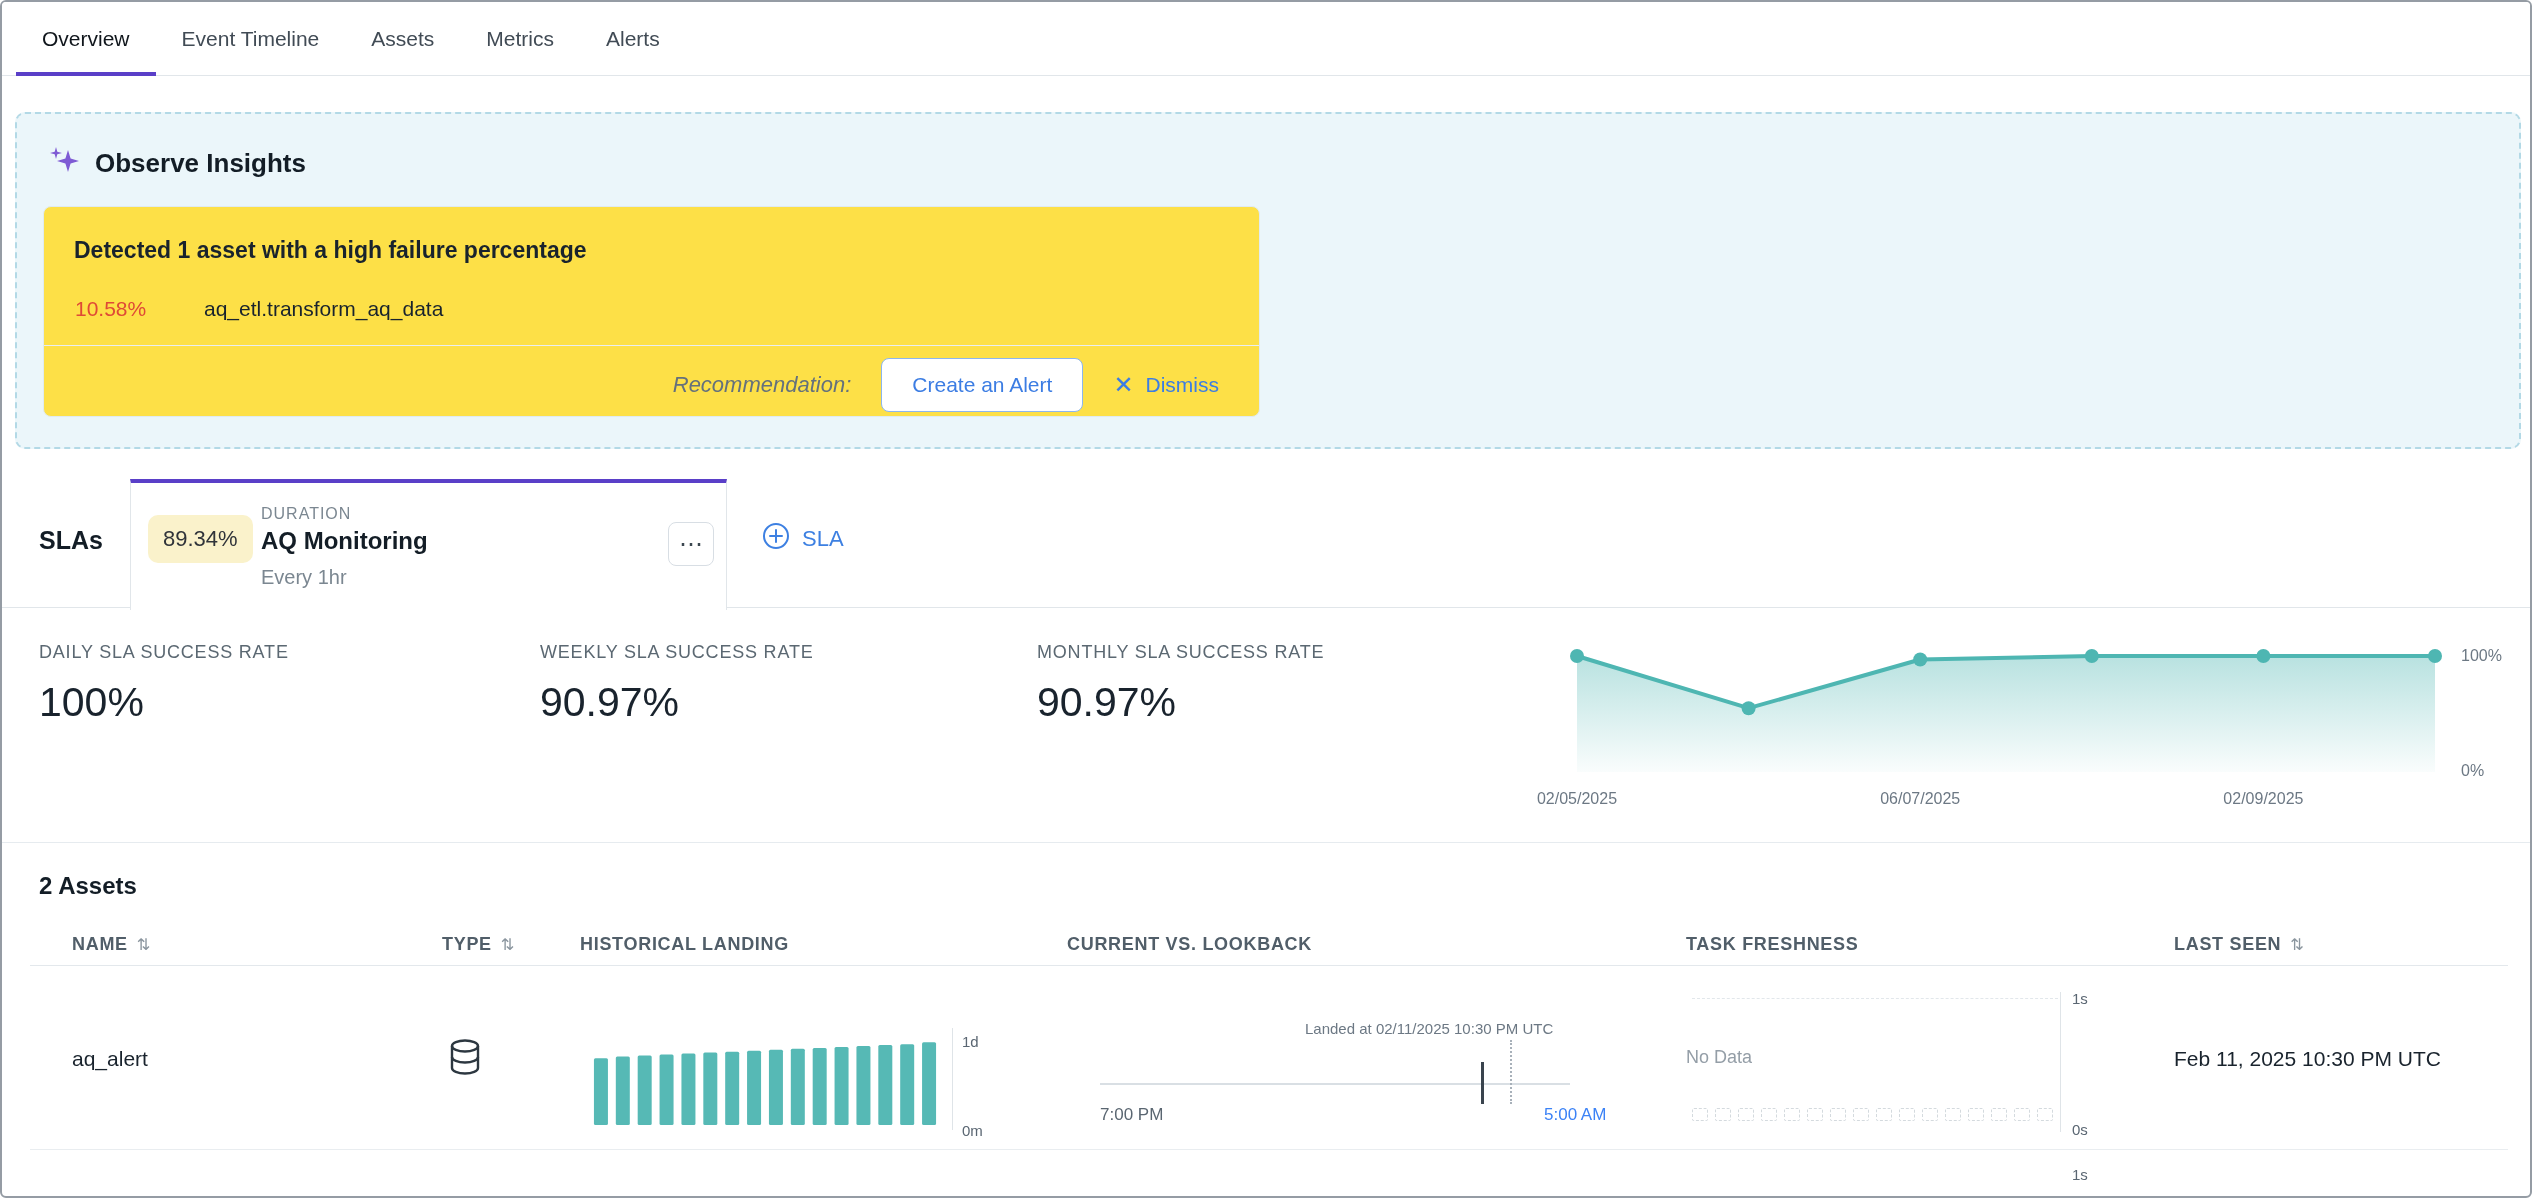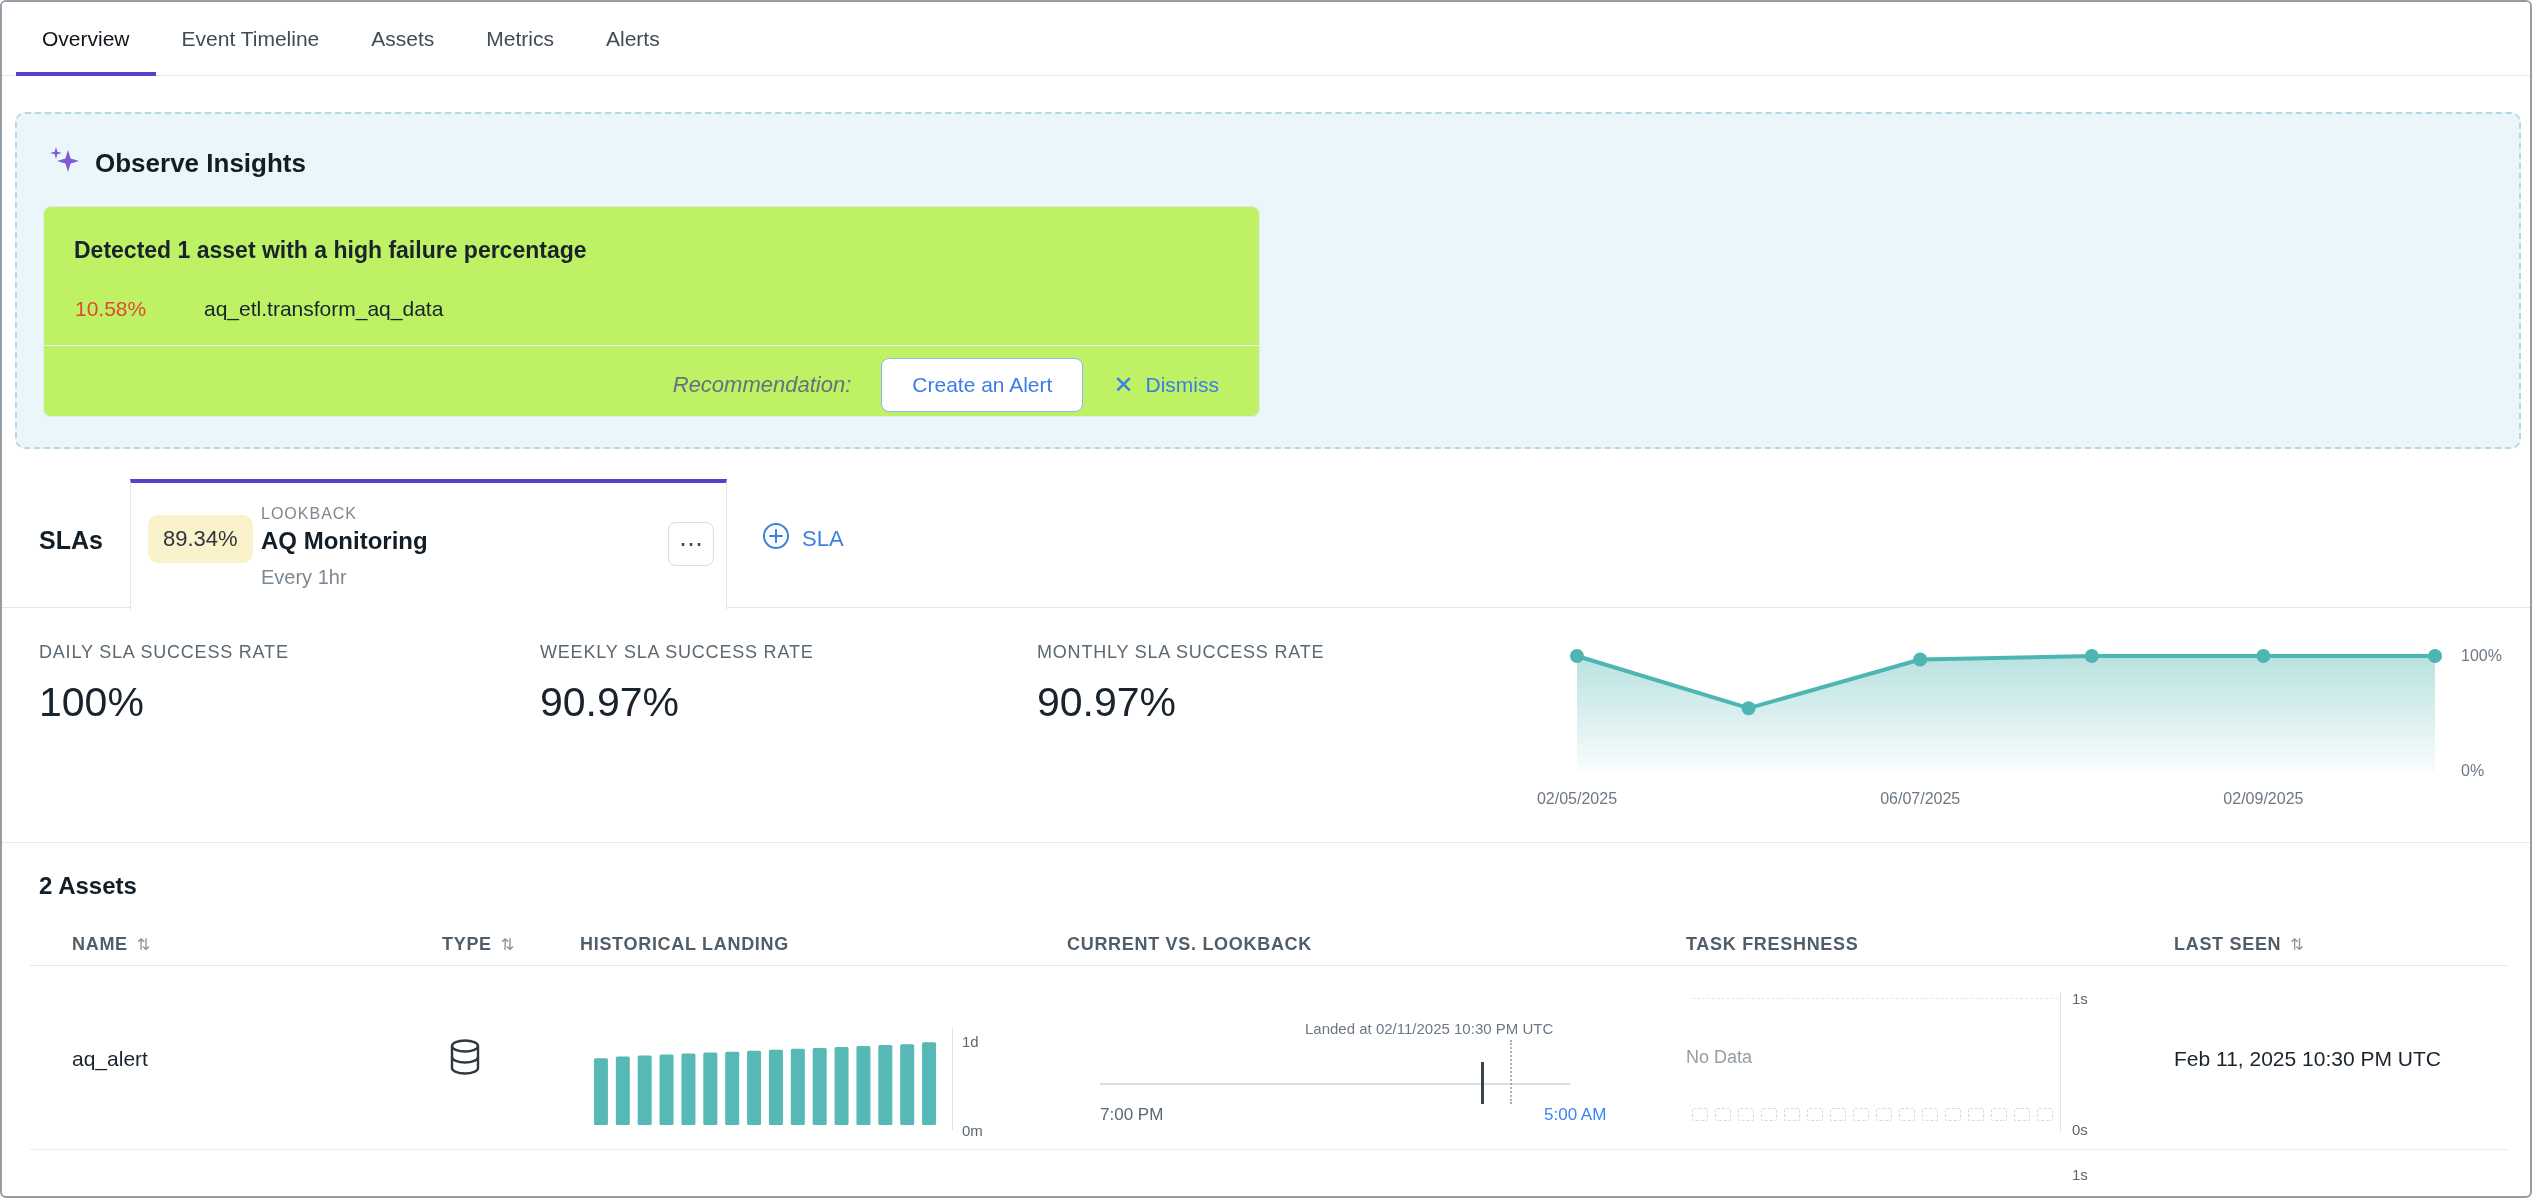--- a/index.html
+++ b/index.html
@@ -9,21 +9,21 @@
   
   .tabbar{position:absolute;left:0;top:0;width:100%;height:74px;border-bottom:1px solid #e1e6ea;display:flex;align-items:stretch;padding-left:14px;background:#fff;}
   .tab{display:flex;align-items:center;padding:0 26px;font-size:21px;color:#414b55;position:relative;cursor:pointer;white-space:nowrap;}
   .tab.active{color:#10161c;font-weight:500;}
   .tab.active::after{content:"";position:absolute;left:0;right:0;bottom:-1px;height:4px;background:#5a3fc8;}
 
   
   .insights{position:absolute;left:13px;top:110px;width:2506px;height:337px;background:#ebf6fa;border:2px dashed #b3d9e6;border-radius:10px;}
   .insights-header{position:absolute;left:30px;top:30px;display:flex;align-items:center;gap:14px;}
   .insights-title{font-size:26px;font-weight:700;color:#131d26;}
-  .insight-card{position:absolute;left:26px;top:92px;width:1217px;height:211px;background:#bef264;border:1px solid #e0ebf1;border-radius:8px;}
+  .insight-card{position:absolute;left:26px;top:92px;width:1217px;height:211px;background:#fde047;border:1px solid #e0ebf1;border-radius:8px;}
   .card-heading{position:absolute;left:30px;top:30px;font-size:23px;font-weight:600;color:#19232d;}
   .fail-pct{position:absolute;left:31px;top:90px;font-size:21px;color:#df4a36;}
   .fail-asset{position:absolute;left:160px;top:90px;font-size:21px;color:#19232d;}
   .card-divider{position:absolute;left:0;top:138px;width:100%;height:1px;background:#e9eef2;}
   .rec-row{position:absolute;right:40px;top:150px;height:56px;display:flex;align-items:center;gap:30px;}
   .rec-label{font-style:italic;font-size:22px;color:#65717c;}
   .btn-create-alert{height:54px;padding:0 30px;border:1px solid #8cb6ee;border-radius:8px;background:#fff;color:#3c7de3;font-size:21px;display:flex;align-items:center;cursor:pointer;font-family:"Liberation Sans",sans-serif;}
   .dismiss{display:flex;align-items:center;gap:12px;color:#3c7de3;font-size:21px;cursor:pointer;}
   .dismiss .x{font-size:24px;line-height:1;}
 
@@ -124,21 +124,21 @@
         </div>
       </div>
     </div>
   </section>
 
   <div class="sla-divider"></div>
   <div class="sla-label">SLAs</div>
 
   <div class="sla-tab">
     <span class="sla-badge">89.34%</span>
-    <span class="sla-cat">LOOKBACK</span>
+    <span class="sla-cat">DURATION</span>
     <span class="sla-name">AQ Monitoring</span>
     <span class="sla-sched">Every 1hr</span>
     <div class="sla-menu">
       <span>⋯</span>
     </div>
   </div>
 
   <div class="add-sla">
     <span>
       <svg width="28" height="28" viewBox="0 0 28 28">

